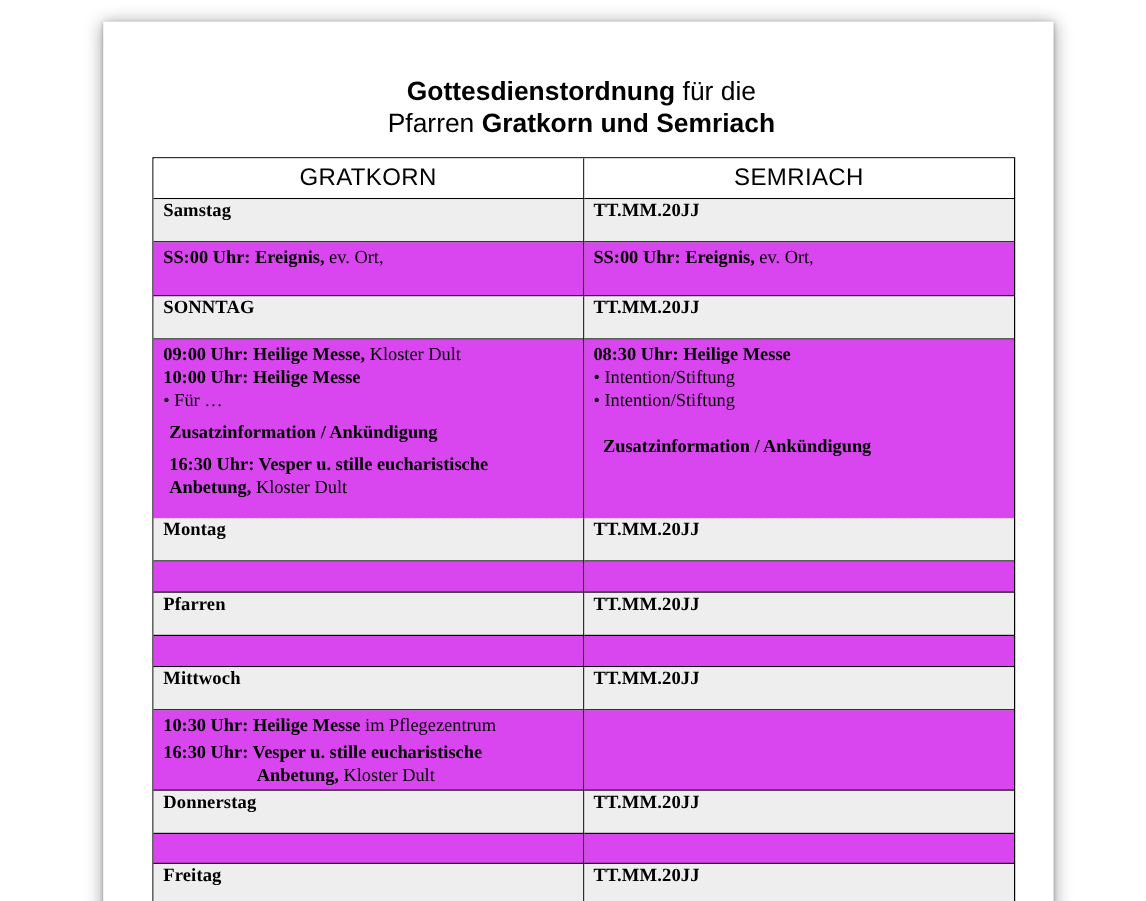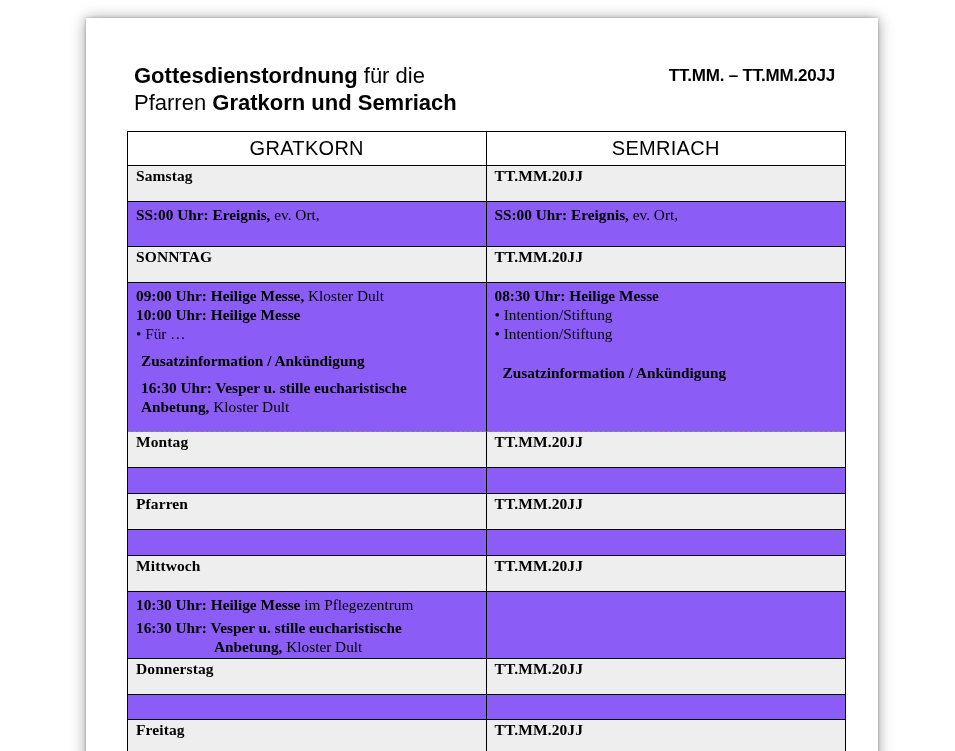--- a/index.html
+++ b/index.html
@@ -24,20 +24,21 @@
     top: 18px;
     width: 792px;
     height: 820px;
     background: #ffffff;
     box-shadow: 0 1px 14px rgba(0,0,0,0.40), 0 0 3px rgba(0,0,0,0.25);
   }
   .doc-header {
     position: relative;
     margin: 44px 43px 0 48px;
     height: 56px;
+    text-align: center;
   }
   .doc-title {
     font-family: "Liberation Sans", "DejaVu Sans", sans-serif;
     font-size: 22px;
     line-height: 27px;
     font-weight: normal;
     white-space: nowrap;
   }
   .doc-title .b { font-weight: bold; }
   .date-range {
@@ -82,39 +83,38 @@
     font-weight: bold;
     font-size: 15.5px;
     padding: 1px 8px 16px 8px;
     vertical-align: middle;
     letter-spacing: 0.1px;
   }
   td.content {
     vertical-align: top;
     padding: 3px 8px 2px 8px;
     font-size: 15.3px;
-    background: #8b5cf6;
+    background: #d946ef;
   }
   td.dashed-bottom { border-bottom: 1px dashed #8a8a8a; }
   .para { line-height: 19px; }
   .para .b { font-weight: bold; }
   .para .it { font-style: italic; }
 </style>
 </head>
 <body>
 
 <div class="viewport">
   <div class="page">
 
     <div class="doc-header">
       <div class="doc-title">
         <span class="b">Gottesdienstordnung</span><span> für die</span><br>
         <span>Pfarren </span><span class="b">Gratkorn und Semriach</span>
       </div>
-      <div class="date-range">TT.MM. – TT.MM.20JJ</div>
     </div>
 
     <table class="schedule">
       <colgroup>
         <col>
         <col>
       </colgroup>
       <thead>
         <tr>
           <th class="col-header">GRATKORN</th>

